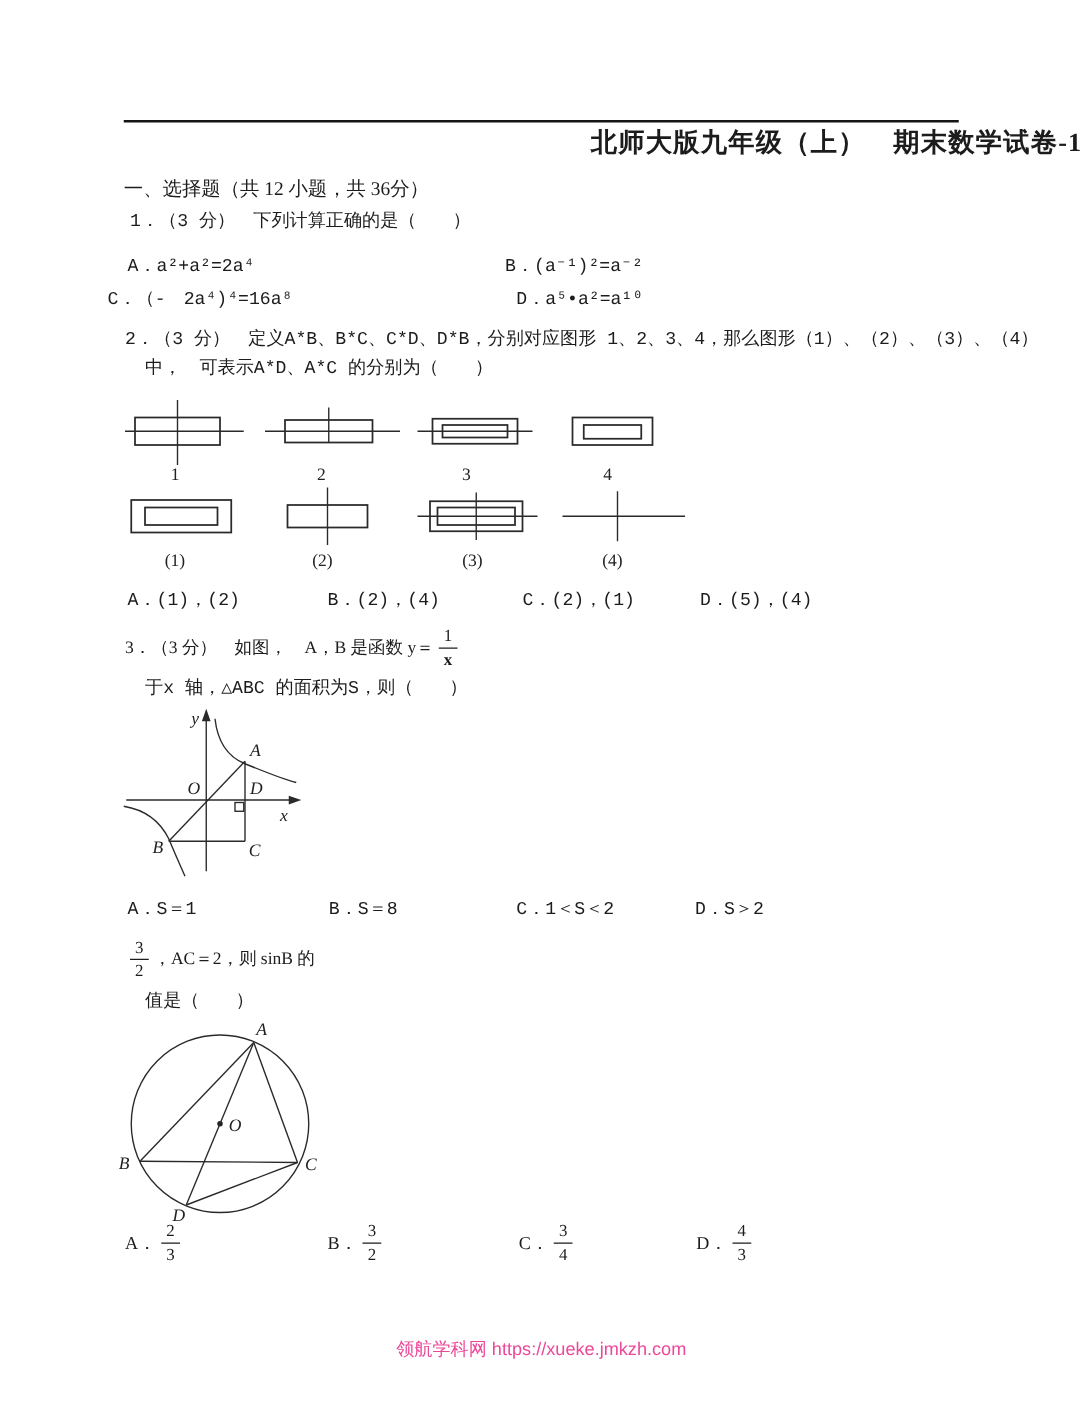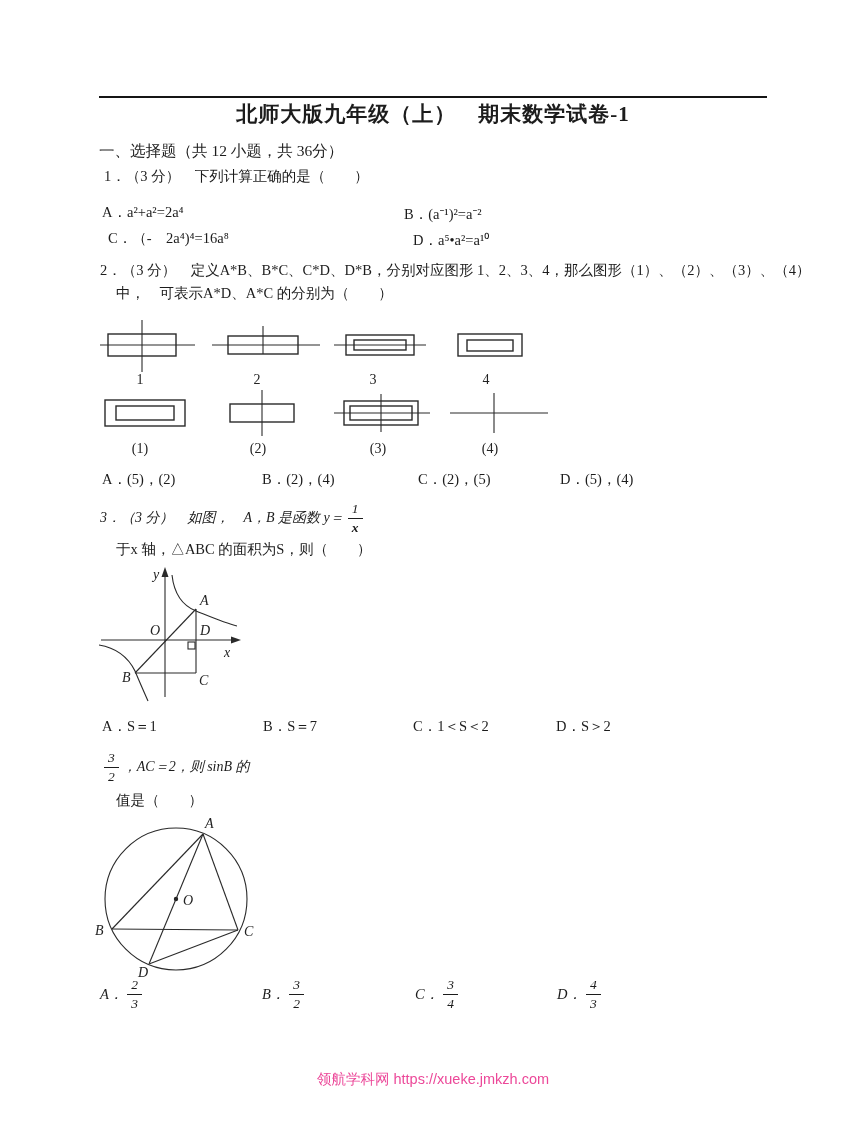--- a/index.html
+++ b/index.html
@@ -4,29 +4,29 @@
 <style>
   html,body { margin:0; padding:0; }
   body {
     width:866px; height:1122px;
     background:#ffffff;
     font-family:"Liberation Serif", serif;
     color:#1c1c1c;
     position:relative;
     overflow:hidden;
   }
-  .abs { position:absolute; white-space:nowrap; }
+  .abs { position:absolute; white-space:nowrap;font-family:Liberation Mono, monospace; }
   .rule { position:absolute; top:96px; left:99px; width:668px; height:0; border-top:2px solid #151515; }
   .title {
     position:absolute; top:100px; left:0; width:100%;
-    text-align:center; font-size:21px; font-weight:700; letter-spacing:1px;
+    text-align:right; font-size:21px; font-weight:700; letter-spacing:1px;
   }
   .section { position:absolute; top:141px; left:99px; font-weight:400; font-size:15.5px; }
   .stem, .opt { font-size:14.5px; }
-  .flexline { position:absolute; display:flex; align-items:center; font-size:14px; white-space:nowrap;font-style:italic; }
+  .flexline { position:absolute; display:flex; align-items:center; font-size:14px; white-space:nowrap; }
   .frac {
     display:inline-flex; flex-direction:column; align-items:center;
     line-height:1; margin:0 4px; font-size:13.5px;
   }
   .frac .fnum { padding:0 4px 2px; }
   .frac .fden { padding:2px 4px 0; border-top:1.4px solid #1c1c1c; }
   .bold { font-weight:700; }
   svg { position:absolute; overflow:visible; }
   svg text { font-family:"Liberation Serif", serif; font-size:14px; fill:#222; }
   svg text.it { font-style:italic; }
@@ -44,21 +44,21 @@
 <div>
 
   <div class="rule"></div>
   <div class="title">北师大版九年级（上）　期末数学试卷-1</div>
   <div class="section">一、选择题（共 12 小题，共 36分）</div>
 
   <div>
     <div class="abs stem" style="top:167px; left:104px">1．（3 分）　下列计算正确的是（　　）</div>
     <div class="abs opt" style="top:203px; left:102px">A．a²+a²=2a⁴</div>
     <div class="abs opt" style="top:203px; left:404px">B．(a⁻¹)²=a⁻²</div>
-    <div class="abs opt" style="top:229px; left:108px">C．（-　2a⁴)⁴=16a⁸</div>
+    <div class="abs opt" style="top:229px; left:86px">C．（-　2a⁴)⁴=16a⁸</div>
     <div class="abs opt" style="top:229px; left:413px">D．a⁵•a²=a¹⁰</div>
   </div>
 
   <div>
     <div class="abs stem" style="top:261px; left:100px">2．（3 分）　定义A*B、B*C、C*D、D*B，分别对应图形 1、2、3、4，那么图形（1）、（2）、（3）、（4）</div>
     <div class="abs stem" style="top:284px; left:116px">中，　可表示A*D、A*C 的分别为（　　）</div>
 
     <svg style="left:100px; top:316px" width="560" height="150" viewBox="0 0 560 150">
 
       <g>
@@ -108,23 +108,23 @@
         <text x="278" y="137" text-anchor="middle">(3)</text>
       </g>
 
       <g>
         <line class="thin" x1="350" y1="97" x2="448" y2="97"></line>
         <line class="thin" x1="394" y1="77" x2="394" y2="117"></line>
         <text x="390" y="137" text-anchor="middle">(4)</text>
       </g>
     </svg>
 
-    <div class="abs opt" style="top:470px; left:102px">A．(5)，(2)</div>
+    <div class="abs opt" style="top:470px; left:102px">A．(1)，(2)</div>
     <div class="abs opt" style="top:470px; left:262px">B．(2)，(4)</div>
-    <div class="abs opt" style="top:470px; left:418px">C．(2)，(5)</div>
+    <div class="abs opt" style="top:470px; left:418px">C．(2)，(1)</div>
     <div class="abs opt" style="top:470px; left:560px">D．(5)，(4)</div>
   </div>
 
   <div>
     <div class="flexline" style="top:500px; left:100px; height:36px">
       <span>3．（3 分）　如图，　A，B 是函数 y＝</span>
       <span class="frac">
         <span class="fnum">1</span>
         <span class="fden bold">x</span>
       </span>
@@ -149,21 +149,21 @@
       <text class="it" x="58" y="14">y</text>
       <text class="it" x="129" y="92">x</text>
       <text class="it" x="55" y="70">O</text>
       <text class="it" x="105" y="40">A</text>
       <text class="it" x="105" y="70">D</text>
       <text class="it" x="104" y="120">C</text>
       <text class="it" x="27" y="117">B</text>
     </svg>
 
     <div class="abs opt" style="top:717px; left:102px">A．S＝1</div>
-    <div class="abs opt" style="top:717px; left:263px">B．S＝7</div>
+    <div class="abs opt" style="top:717px; left:263px">B．S＝8</div>
     <div class="abs opt" style="top:717px; left:413px">C．1＜S＜2</div>
     <div class="abs opt" style="top:717px; left:556px">D．S＞2</div>
   </div>
 
   <div>
     <div class="flexline" style="top:748px; left:100px; height:38px">
       <span class="frac">
         <span class="fnum">3</span>
         <span class="fden">2</span>
       </span>

